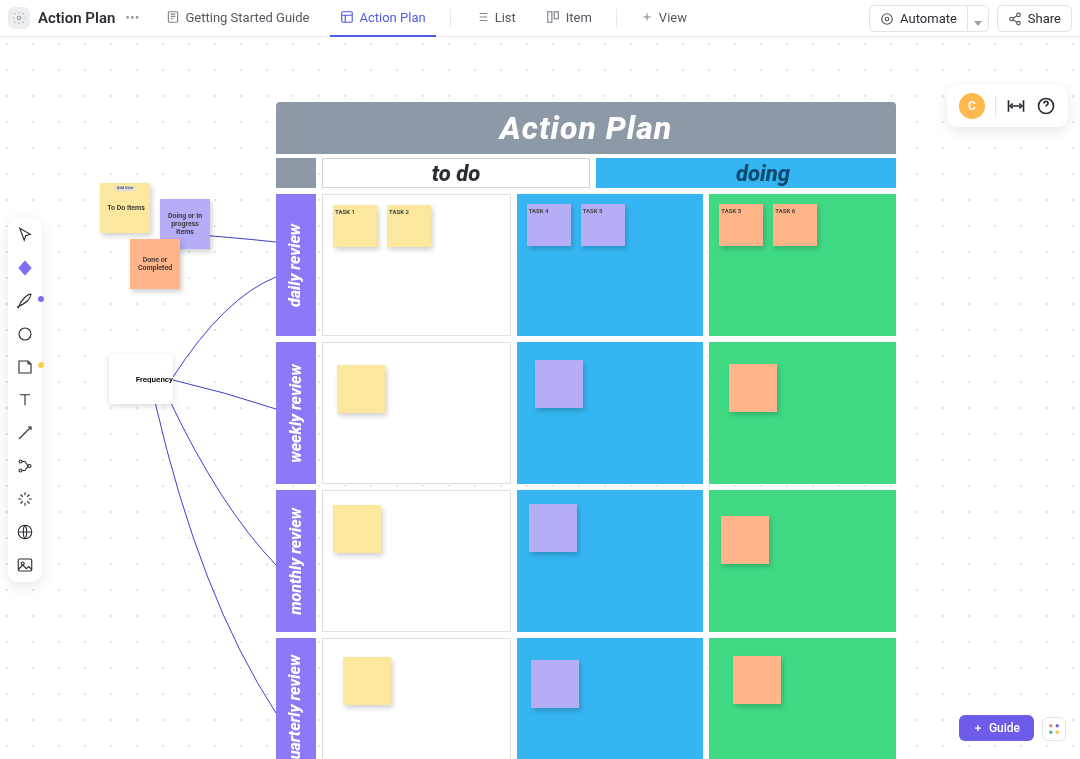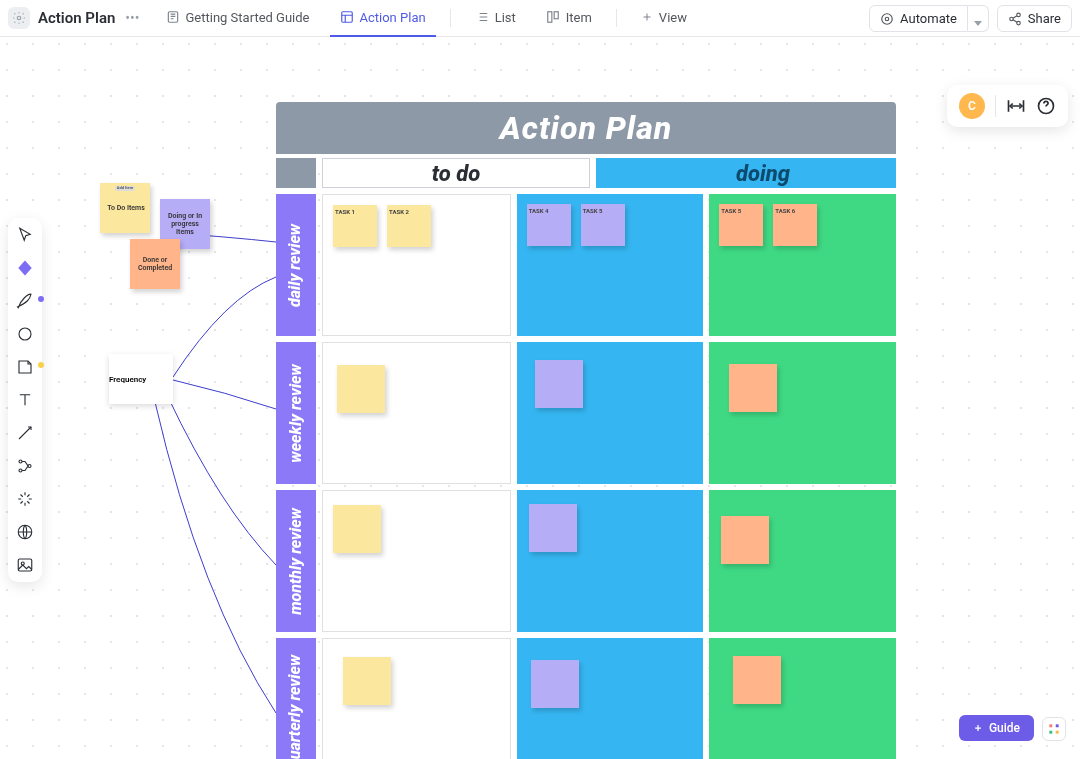--- a/index.html
+++ b/index.html
@@ -58,21 +58,21 @@
 .sticky.sm{ width:44px; height:42px; }
 .sticky.yellow{ background:#fbe79d;}
 .sticky.purple{ background:#b6adf7;}
 .sticky.orange{ background:#ffb48a;}
 
 
 .legend-sticky{ position:absolute; width:50px; height:50px; box-shadow:2px 3px 5px rgba(0,0,0,0.18); font-size:7px; font-weight:600; text-align:center; display:flex; align-items:center; justify-content:center; color:#333; padding:4px; line-height:1.15;}
 .badge-tiny{ position:absolute; top:3px; left:50%; transform:translateX(-50%); font-size:4px; background:#dcdcdc; border-radius:2px; padding:0 2px; color:#555;}
 
 
-.freq-node{ position:absolute; left:109px; top:317px; width:64px; height:50px; background:#fff; box-shadow:0 2px 6px rgba(0,0,0,0.15); display:flex; align-items:center; justify-content:flex-start; font-size:8px; font-weight:600;}
+.freq-node{ position:absolute; left:109px; top:317px; width:64px; height:50px; background:#fff; box-shadow:0 2px 6px rgba(0,0,0,0.15); display:flex; align-items:center; justify-content:flex-end; font-size:8px; font-weight:600;}
 svg.lines{ position:absolute; left:0; top:0; pointer-events:none;}
 
 
 .task-btn{ position:absolute; right:46px; bottom:18px; background:#6c5ce7; color:#fff; font-size:12px; font-weight:500; padding:6px 14px; border-radius:6px; display:flex; align-items:center; gap:6px; cursor:pointer;}
 .grid-btn{ position:absolute; right:14px; bottom:18px; width:24px; height:24px; border:1px solid #e1e3e8; border-radius:6px; background:#fff; display:flex; align-items:center; justify-content:center; cursor:pointer;}
 
 svg { display:block; }
 </style>
 </head>
 <body>

